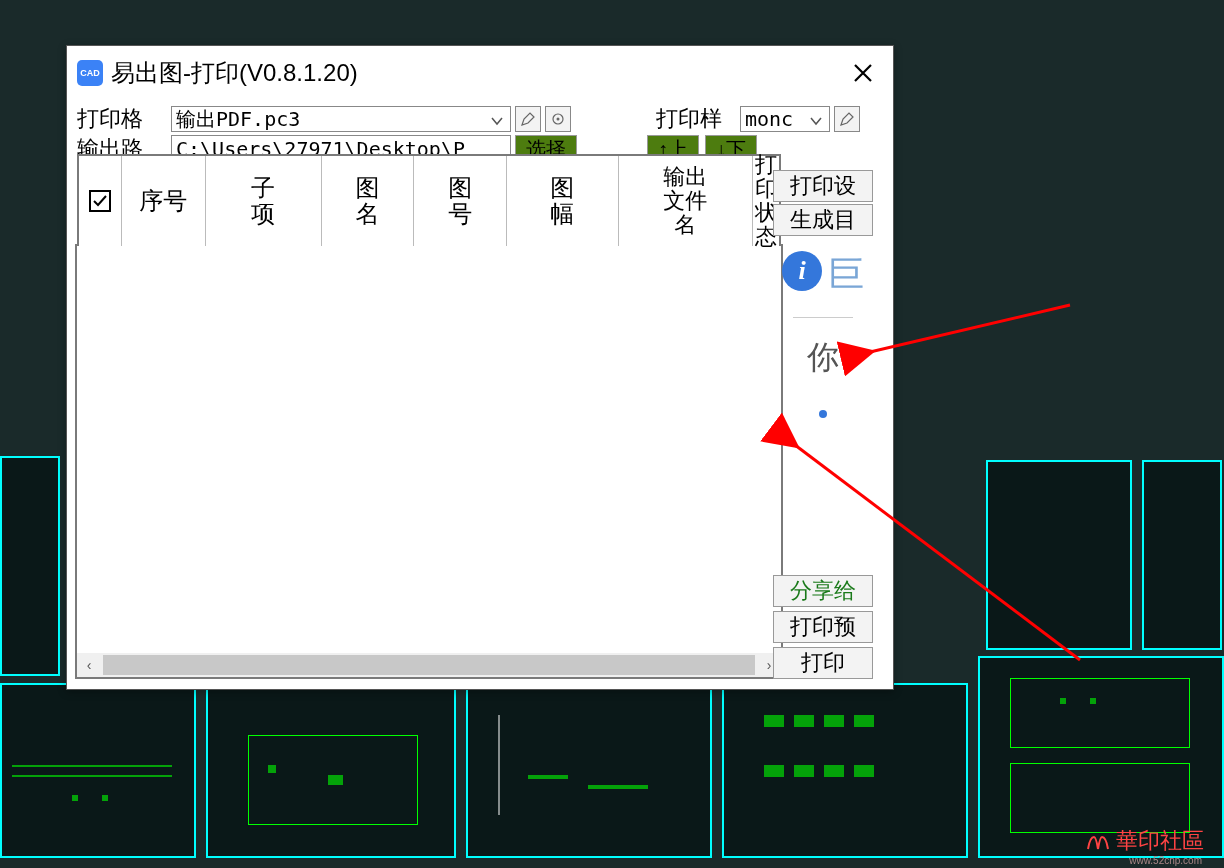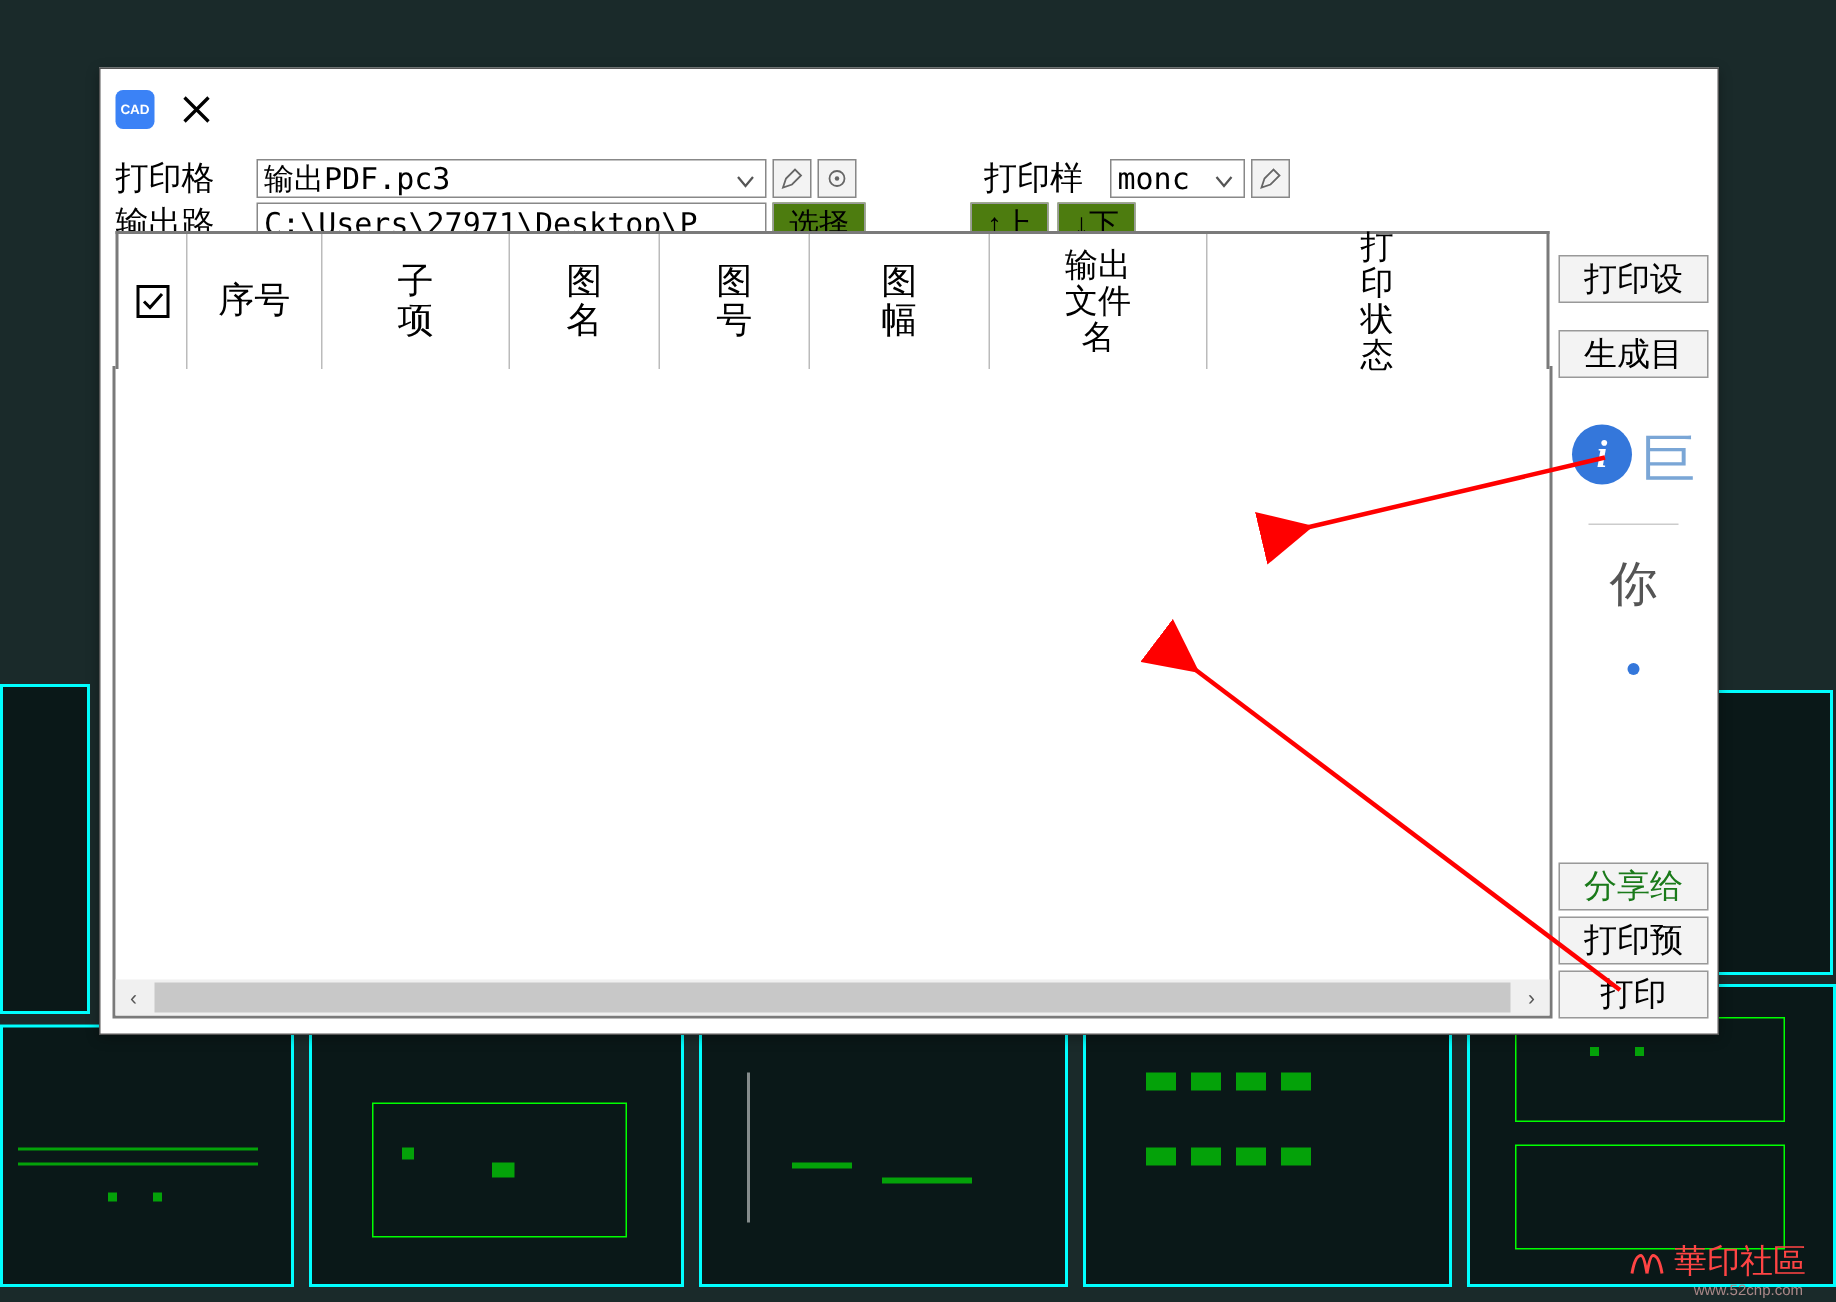--- a/index.html
+++ b/index.html
@@ -31,21 +31,21 @@
     background: #00ff00;
     opacity: 0.6;
   }
   .white-line { background: #fff; opacity: 0.5; position: absolute; }
 
   
   .dialog {
     position: absolute;
     left: 66px;
     top: 45px;
-    width: 1080px;
+    width: 828px;
     height: 645px;
     background: #ffffff;
     border: 1px solid #555;
     box-shadow: 0 2px 8px rgba(0,0,0,0.3);
   }
   .title-bar {
     height: 54px;
     display: flex;
     align-items: center;
     padding: 0 10px;
@@ -216,27 +216,27 @@
   .scroll-track {
     flex: 1;
     height: 20px;
     background: #c8c8c8;
     margin: 0 2px;
   }
 
   
   .side-panel {
     position: absolute;
-    right: 6px;
+    right: 20px;
     top: 124px;
     width: 100px;
     bottom: 10px;
     display: flex;
     flex-direction: column;
-    gap: 18px;
+    gap: 2px;
   }
   .side-btn {
     border: 1px solid #999;
     background: #f3f3f3;
     height: 32px;
     font-size: 22px;
     display: flex;
     align-items: center;
     justify-content: center;
     cursor: pointer;
@@ -358,20 +358,21 @@
     <div class="drawing-inner" style="left:30px; top:20px; width:180px; height:70px;"></div>
     <div class="drawing-inner" style="left:30px; top:105px; width:180px; height:70px;"></div>
     <div class="drawing-detail" style="left:80px; top:40px; width:6px; height:6px;"></div>
     <div class="drawing-detail" style="left:110px; top:40px; width:6px; height:6px;"></div>
   </div>
 </div>
 
 <div class="dialog">
   <div class="title-bar">
     <div class="app-icon">CAD</div>
+    <div class="title-text">易出图-打印(V0.8.1.20)</div>
     <div class="close-btn">
       <svg viewBox="0 0 20 20">
           <path d="M2 2 L18 18 M18 2 L2 18" stroke="#000" stroke-width="2.2" fill="none"></path>
         </svg>
     </div>
   </div>
 
   <div class="toolbar">
     <div class="toolbar-row">
       <span class="tb-label">打印格</span>

